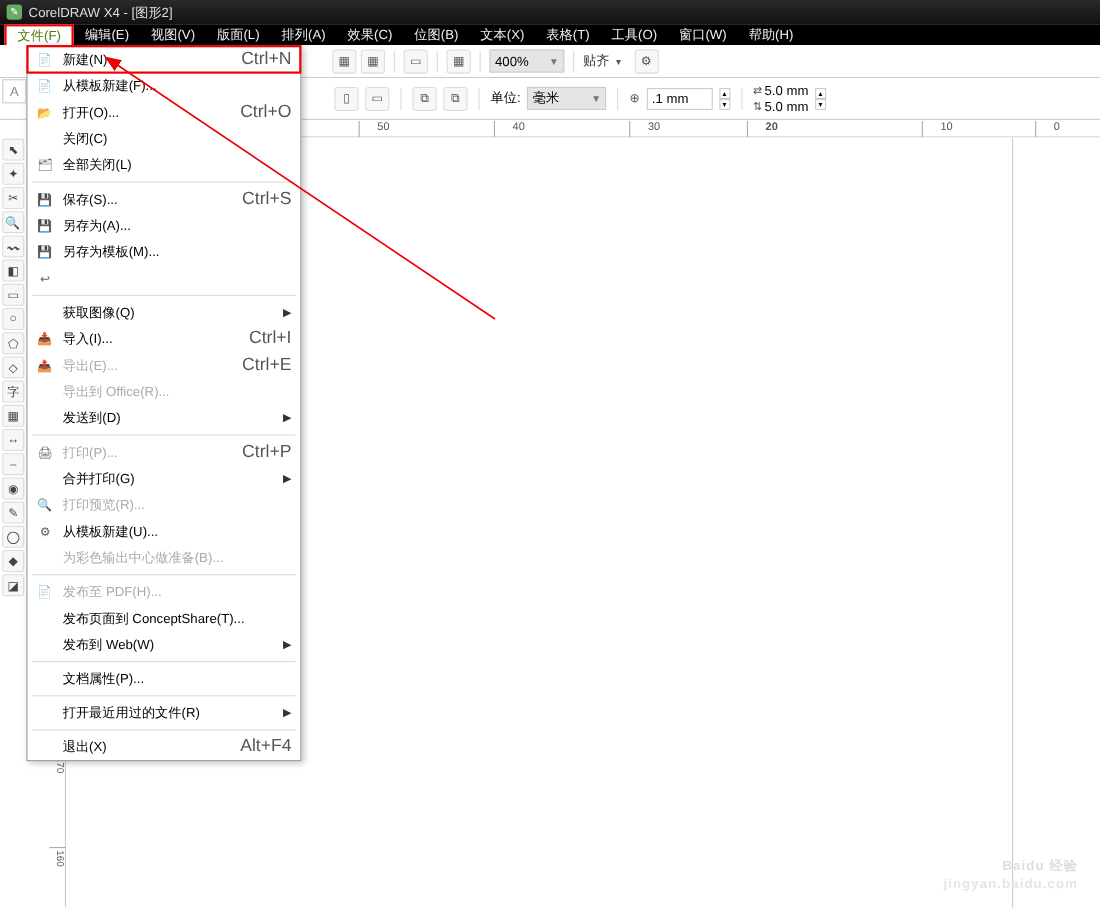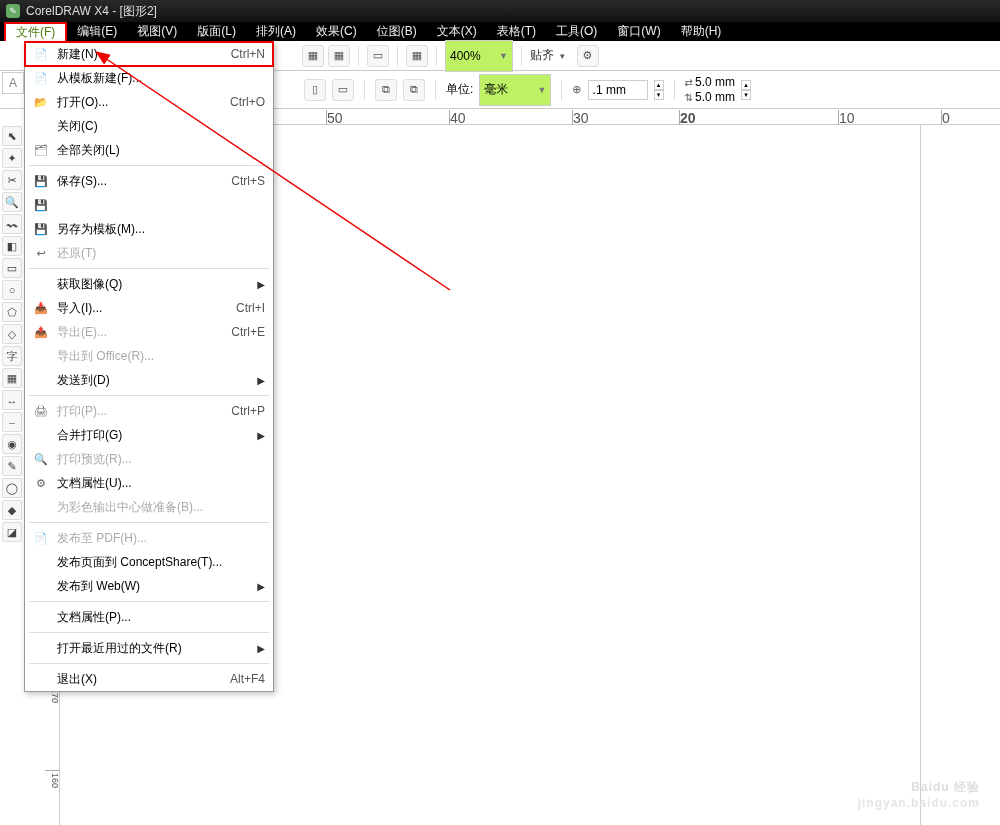--- a/index.html
+++ b/index.html
@@ -4,39 +4,39 @@
 <style>
 * { margin:0; padding:0; box-sizing:border-box; font-family:"Microsoft YaHei","SimSun",Arial,sans-serif; font-size:12px; }
 body { background:#fff; width:1000px; height:825px; position:relative; overflow:hidden; }
 .titlebar { height:22px; background:linear-gradient(#2a2a2a,#111); color:#ddd; display:flex; align-items:center; padding-left:6px; }
 .titlebar .logo { width:14px; height:14px; background:#6a6; border-radius:3px; margin-right:6px; display:flex; align-items:center; justify-content:center; color:#fff; font-size:9px; }
 .menubar { height:19px; background:#000; color:#eee; display:flex; align-items:stretch; padding-left:4px; }
 .menubar .mi { padding:2px 10px; cursor:default; display:flex; align-items:center; }
 .menubar .mi.active { background:#fff; color:#4d7c0f; border:2px solid #e00; border-bottom:none; position:relative; z-index:5; }
 .toolbars { background:#fff; border-bottom:1px solid #ccc; display:flex; align-items:center; height:30px; padding-left:28px; gap:4px; }
 .tbtn { width:22px; height:22px; border:1px solid #ddd; background:#f7f7f7; border-radius:3px; display:flex; align-items:center; justify-content:center; font-size:11px; color:#555; }
-.tdrop { width:68px; height:32px; border:1px solid #ccc; background:#bef264; display:flex; align-items:center; padding:0 4px; justify-content:space-between; }
+.tdrop { width:68px; height:21px; border:1px solid #ccc; background:#e5e5e5; display:flex; align-items:center; padding:0 4px; justify-content:space-between; }
 .tdrop .arr { font-size:9px; color:#777; }
 .sep { width:1px; height:20px; background:#ddd; margin:0 4px; }
 .propsbar { background:#fff; border-bottom:1px solid #ccc; display:flex; align-items:center; height:38px; padding-left:28px; gap:6px; }
 .field { border:1px solid #ccc; background:#fff; height:20px; display:flex; align-items:center; padding:4px 4px; }
 .toolbox { position:absolute; left:2px; top:72px; width:22px; display:flex; flex-direction:column; gap:2px; }
 .toolbox .tool { width:20px; height:20px; border:1px solid #ddd; background:#f7f7f7; border-radius:2px; display:flex; align-items:center; justify-content:center; font-size:11px; color:#444; }
 .boxA { position:absolute; left:2px; top:72px; width:22px; height:22px; border:1px solid #ccc; background:#fff; color:#888; display:flex; align-items:center; justify-content:center; font-size:12px; }
 .filemenu { position:absolute; left:24px; top:41px; width:250px; background:#fff; border:1px solid #999; box-shadow:2px 2px 6px rgba(0,0,0,0.25); z-index:10; }
 .filemenu .row { display:flex; align-items:center; height:24px; padding:0 8px 0 6px; position:relative; }
 .filemenu .row.disabled { color:#aaa; }
 .filemenu .row .ic { width:20px; height:16px; margin-right:6px; display:flex; align-items:center; justify-content:center; font-size:11px; color:#666; }
 .filemenu .row .lb { flex:1; }
-.filemenu .row .sc { color:#555; font-size:12px; }
+.filemenu .row .sc { color:#555; font-size:16px; }
 .filemenu .row .ar { color:#333; font-size:10px; margin-left:6px; }
 .filemenu .hr { height:1px; background:#ddd; margin:3px 4px; }
 .filemenu .row.hi { outline:2px solid #e00; outline-offset:-1px; }
 .ruler-h { position:absolute; left:60px; top:110px; right:0; height:15px; background:#fff; border-bottom:1px solid #ccc; display:flex; }
-.ruler-h .tick { position:absolute; top:0; font-size:14px; color:#555; border-left:1px solid #aaa; height:15px; padding-left:0; display:flex; align-items:flex-start; }
+.ruler-h .tick { position:absolute; top:0; font-size:10px; color:#555; border-left:1px solid #aaa; height:15px; padding-left:16px; display:flex; align-items:flex-start; }
 .ruler-v { position:absolute; left:45px; top:125px; width:15px; bottom:0; background:#fff; border-right:1px solid #ccc; }
 .ruler-v .tick { position:absolute; left:0; font-size:9px; color:#555; border-top:1px solid #aaa; width:15px; writing-mode:vertical-rl; padding-top:2px; }
 .canvas { position:absolute; left:60px; top:125px; right:0; bottom:0; background:#fff; }
 .arrow-svg { position:absolute; left:0; top:0; pointer-events:none; z-index:20; }
 .watermark { position:absolute; right:20px; bottom:15px; color:#ddd; font-size:20px; font-weight:600; text-align:right; letter-spacing:1px; }
 .watermark .sub { font-size:12px; color:#e5e5e5; }
 .pageguide { position:absolute; top:125px; bottom:0; width:1px; background:#ccc; left:920px; }
 </style>
 </head>
 <body>
@@ -167,28 +167,28 @@
       <span class="lb">全部关闭(L)</span>
     </div>
     <div class="hr"></div>
     <div class="row">
       <span class="ic">💾</span>
       <span class="lb">保存(S)...</span>
       <span class="sc">Ctrl+S</span>
     </div>
     <div class="row">
       <span class="ic">💾</span>
+      <span class="lb">另存为(A)...</span>
     </div>
     <div class="row">
       <span class="ic">💾</span>
       <span class="lb">另存为模板(M)...</span>
     </div>
     <div class="row disabled">
       <span class="ic">↩</span>
-      <span class="lb">还原(T)</span>
     </div>
     <div class="hr"></div>
     <div class="row">
       <span class="ic"></span>
       <span class="lb">获取图像(Q)</span>
       <span class="ar">▶</span>
     </div>
     <div class="row">
       <span class="ic">📥</span>
       <span class="lb">导入(I)...</span>
@@ -218,21 +218,21 @@
       <span class="ic"></span>
       <span class="lb">合并打印(G)</span>
       <span class="ar">▶</span>
     </div>
     <div class="row disabled">
       <span class="ic">🔍</span>
       <span class="lb">打印预览(R)...</span>
     </div>
     <div class="row">
       <span class="ic">⚙</span>
-      <span class="lb">文档属性(U)...</span>
+      <span class="lb">从模板新建(U)...</span>
     </div>
     <div class="row disabled">
       <span class="ic"></span>
       <span class="lb">为彩色输出中心做准备(B)...</span>
     </div>
     <div class="hr"></div>
     <div class="row disabled">
       <span class="ic">📄</span>
       <span class="lb">发布至 PDF(H)...</span>
     </div>

